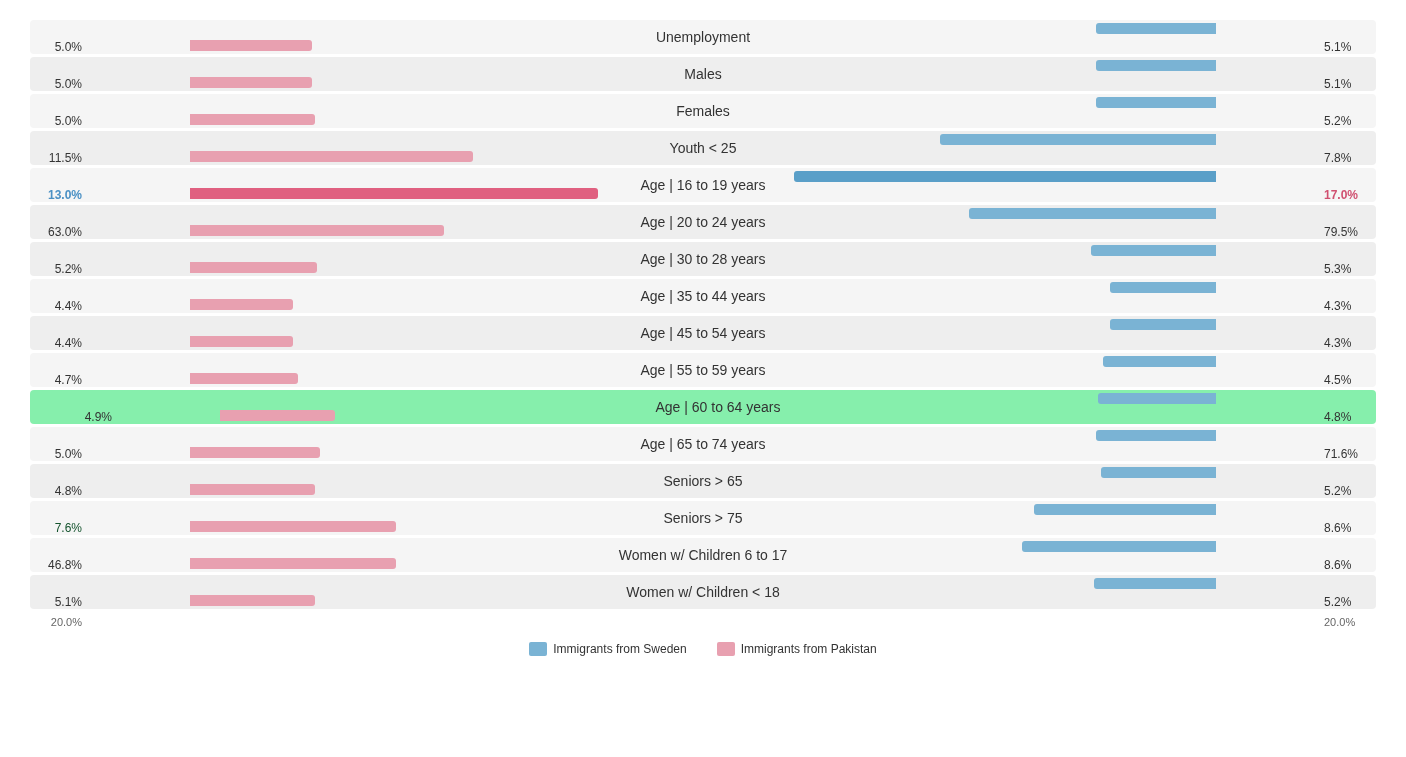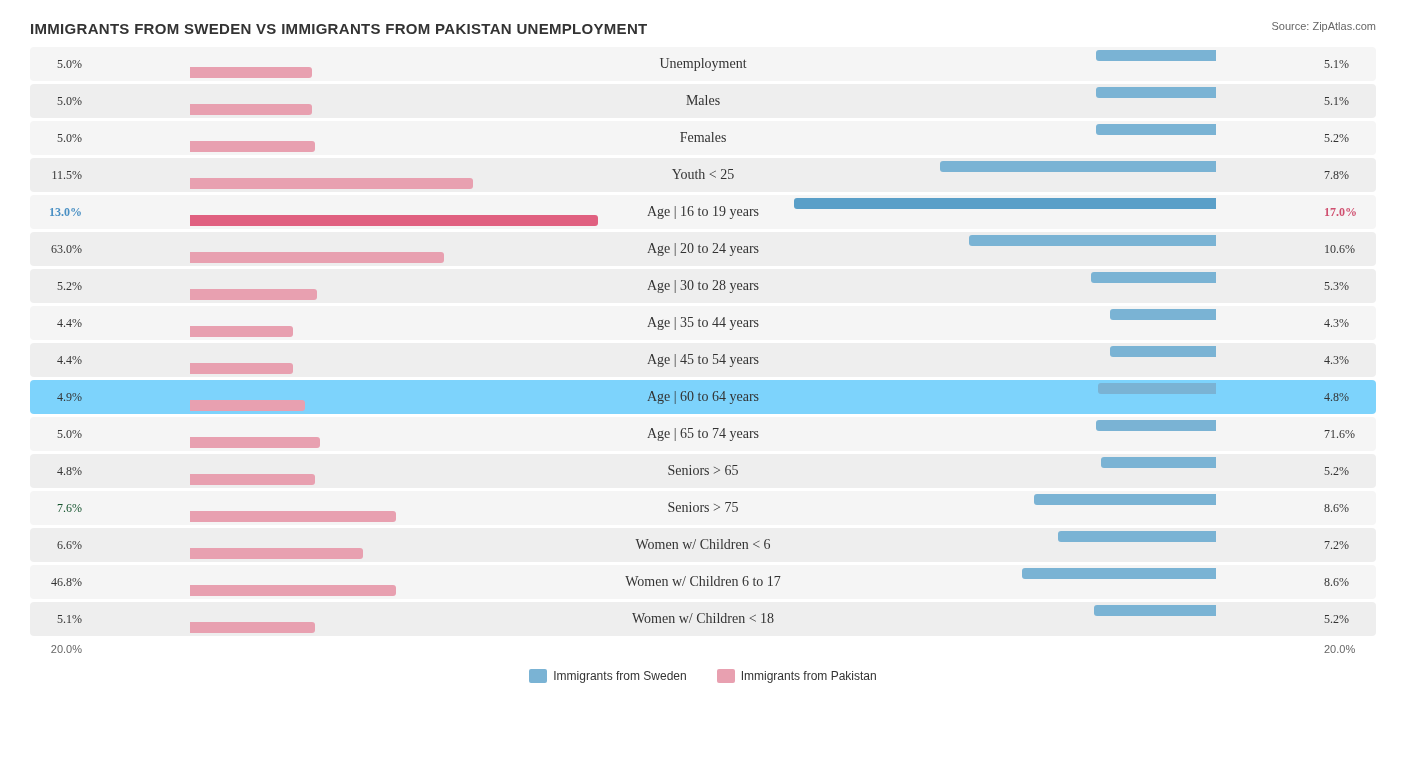--- a/index.html
+++ b/index.html
@@ -38,27 +38,26 @@
       border-radius: 2px 0 0 2px;
     }
     .bar-pink {
       background: #e8a0b0;
       height: 10px;
       border-radius: 0 2px 2px 0;
     }
     
     .chart-row {
       display: flex;
-      align-items: center;
+      align-items: flex-end;
       height: 34px;
       background: #f5f5f5;
       border-radius: 4px;
       margin-bottom: 3px;
       width: 100%;
-      font-family: Liberation Serif, serif;
     }
     .chart-row:nth-child(odd) { background: #f0f0f0; }
     .chart-row:nth-child(even) { background: #e8e8e8; }
 
     .left-number {
       width: 60px;
       text-align: right;
       font-size: 12px;
       color: #333;
       padding-right: 8px;
@@ -148,24 +147,20 @@
     .highlight-row .left-number,
     .highlight-row .right-number {
       font-weight: bold;
       color: #333;
     }
   </style>
 </head>
 <body>
 
 <div class="chart-container">
-  <div style="display:flex; justify-content:space-between; align-items:flex-start; margin-bottom:6px;">
-    <div class="chart-title">IMMIGRANTS FROM SWEDEN VS IMMIGRANTS FROM PAKISTAN UNEMPLOYMENT</div>
-    <div class="source">Source: ZipAtlas.com</div>
-  </div>
 
   <div class="chart-area" id="chartArea">
 
   <div class="chart-row" style="background: rgb(245, 245, 245);">
     <div class="left-number" style="color:#333; font-weight:normal;">5.0%</div>
     <div class="center-section" style="position:relative;">
       <div class="blue-bar-row">
         <div class="blue-spacer"></div>
         <div class="bar-blue" style="width:120px; background:#7ab3d4; height:11px; border-radius:3px 0 0 3px;"></div>
         <div style="width:100px; flex-shrink:0;"></div>
@@ -255,21 +250,21 @@
         <div class="bar-blue" style="width:247.20000000000002px; background:#7ab3d4; height:11px; border-radius:3px 0 0 3px;"></div>
         <div style="width:100px; flex-shrink:0;"></div>
       </div>
       <div class="pink-bar-row">
         <div style="width:100px; flex-shrink:0;"></div>
         <div class="bar-pink" style="width:254.4px; background:#e8a0b0; height:11px; border-radius:0 3px 3px 0;"></div>
         <div class="pink-spacer"></div>
       </div>
       <div class="center-label">Age | 20 to 24 years</div>
     </div>
-    <div class="right-number" style="color:#333; font-weight:normal;">10.6%</div>
+    <div class="right-number" style="color:#333; font-weight:normal;">79.5%</div>
   </div>
       <div class="chart-row" style="background: rgb(238, 238, 238);">
     <div class="left-number" style="color:#333; font-weight:normal;">5.2%</div>
     <div class="center-section" style="position:relative;">
       <div class="blue-bar-row">
         <div class="blue-spacer"></div>
         <div class="bar-blue" style="width:124.80000000000001px; background:#7ab3d4; height:11px; border-radius:3px 0 0 3px;"></div>
         <div style="width:100px; flex-shrink:0;"></div>
       </div>
       <div class="pink-bar-row">
@@ -308,21 +303,38 @@
       </div>
       <div class="pink-bar-row">
         <div style="width:100px; flex-shrink:0;"></div>
         <div class="bar-pink" style="width:103.2px; background:#e8a0b0; height:11px; border-radius:0 3px 3px 0;"></div>
         <div class="pink-spacer"></div>
       </div>
       <div class="center-label">Age | 45 to 54 years</div>
     </div>
     <div class="right-number" style="color:#333; font-weight:normal;">4.3%</div>
   </div>
-      <div class="chart-row" style="background: #7dd3fc;">
+      <div class="chart-row" style="background: rgb(245, 245, 245);">
+    <div class="left-number" style="color:#333; font-weight:normal;">4.7%</div>
+    <div class="center-section" style="position:relative;">
+      <div class="blue-bar-row">
+        <div class="blue-spacer"></div>
+        <div class="bar-blue" style="width:112.80000000000001px; background:#7ab3d4; height:11px; border-radius:3px 0 0 3px;"></div>
+        <div style="width:100px; flex-shrink:0;"></div>
+      </div>
+      <div class="pink-bar-row">
+        <div style="width:100px; flex-shrink:0;"></div>
+        <div class="bar-pink" style="width:108px; background:#e8a0b0; height:11px; border-radius:0 3px 3px 0;"></div>
+        <div class="pink-spacer"></div>
+      </div>
+      <div class="center-label">Age | 55 to 59 years</div>
+    </div>
+    <div class="right-number" style="color:#333; font-weight:normal;">4.5%</div>
+  </div>
+      <div class="chart-row" style="background: #86efac; padding-left: 30px;">
     <div class="left-number" style="color:#333; font-weight:normal;">4.9%</div>
     <div class="center-section" style="position:relative;">
       <div class="blue-bar-row">
         <div class="blue-spacer"></div>
         <div class="bar-blue" style="width:117.60000000000001px; background:#7ab3d4; height:11px; border-radius:3px 0 0 3px;"></div>
         <div style="width:100px; flex-shrink:0;"></div>
       </div>
       <div class="pink-bar-row">
         <div style="width:100px; flex-shrink:0;"></div>
         <div class="bar-pink" style="width:115.19999999999999px; background:#e8a0b0; height:11px; border-radius:0 3px 3px 0;"></div>
@@ -375,37 +387,20 @@
         <div style="width:100px; flex-shrink:0;"></div>
       </div>
       <div class="pink-bar-row">
         <div style="width:100px; flex-shrink:0;"></div>
         <div class="bar-pink" style="width:206.4px; background:#e8a0b0; height:11px; border-radius:0 3px 3px 0;"></div>
         <div class="pink-spacer"></div>
       </div>
       <div class="center-label">Seniors &gt; 75</div>
     </div>
     <div class="right-number" style="color:#333; font-weight:normal;">8.6%</div>
-  </div>
-      <div class="chart-row" style="background: rgb(238, 238, 238);">
-    <div class="left-number" style="color:#333; font-weight:normal;">6.6%</div>
-    <div class="center-section" style="position:relative;">
-      <div class="blue-bar-row">
-        <div class="blue-spacer"></div>
-        <div class="bar-blue" style="width:158.39999999999998px; background:#7ab3d4; height:11px; border-radius:3px 0 0 3px;"></div>
-        <div style="width:100px; flex-shrink:0;"></div>
-      </div>
-      <div class="pink-bar-row">
-        <div style="width:100px; flex-shrink:0;"></div>
-        <div class="bar-pink" style="width:172.79999999999998px; background:#e8a0b0; height:11px; border-radius:0 3px 3px 0;"></div>
-        <div class="pink-spacer"></div>
-      </div>
-      <div class="center-label">Women w/ Children &lt; 6</div>
-    </div>
-    <div class="right-number" style="color:#333; font-weight:normal;">7.2%</div>
   </div>
       <div class="chart-row" style="background: rgb(245, 245, 245);">
     <div class="left-number" style="color:#333; font-weight:normal;">46.8%</div>
     <div class="center-section" style="position:relative;">
       <div class="blue-bar-row">
         <div class="blue-spacer"></div>
         <div class="bar-blue" style="width:194.39999999999998px; background:#7ab3d4; height:11px; border-radius:3px 0 0 3px;"></div>
         <div style="width:100px; flex-shrink:0;"></div>
       </div>
       <div class="pink-bar-row">

